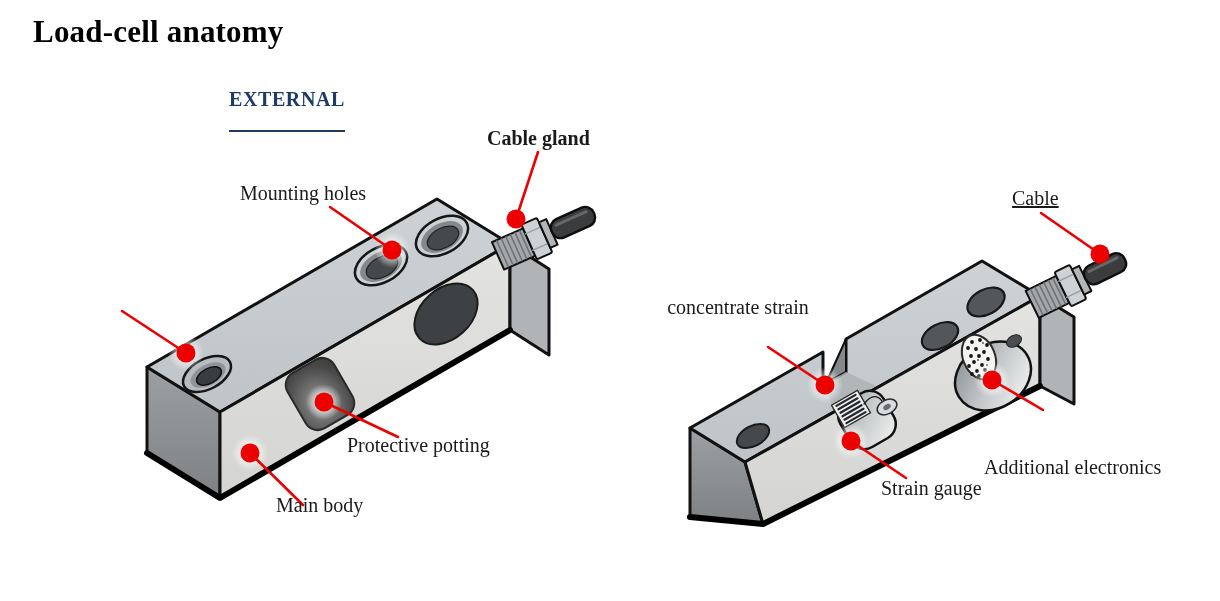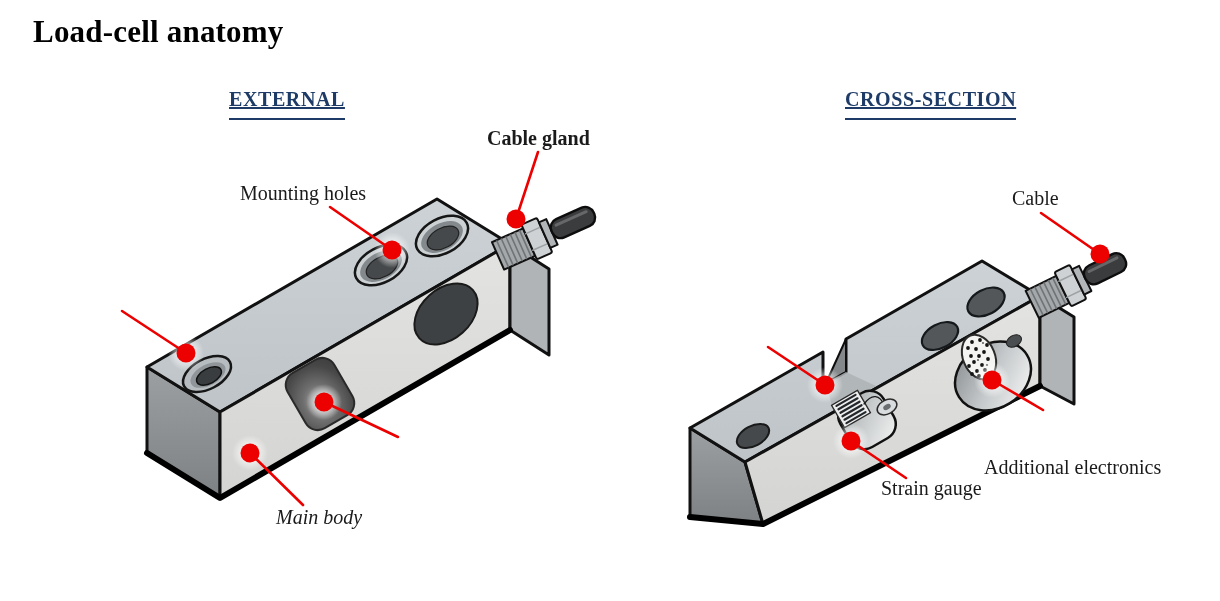--- a/index.html
+++ b/index.html
@@ -6,31 +6,31 @@
   .stage {
     position:relative; width:1220px; height:601px; background:#ffffff;
     overflow:hidden; font-family:"Liberation Serif", serif;
   }
   .title {
     position:absolute; left:33px; top:14px; font-size:31px; font-weight:bold;
     color:#000000; letter-spacing:0.2px; white-space:nowrap;
   }
   .hdr { position:absolute; font-size:20px; font-weight:bold; color:#1d3b66;
          letter-spacing:0.6px; white-space:nowrap; }
-  .hdr span { border-bottom:2.5px solid #1d3b66; padding-bottom:8px;text-decoration:underline; }
+  .hdr span { border-bottom:2.5px solid #1d3b66; padding-bottom:20px; }
   .hdr-external { left:229px; top:88px; }
   .hdr-cross { left:845px; top:88px; }
   .lbl { position:absolute; font-size:20px; color:#1a1a1a; white-space:nowrap;
          line-height:22px; }
   .lbl-cable-gland { left:487px; top:127px;font-weight:bold; }
   .lbl-mounting-holes { left:240px; top:182px; }
   .lbl-load-introduction { left:34px; top:287px; }
   .lbl-protective-potting { left:347px; top:434px; }
-  .lbl-main-body { left:276px; top:506px;font-style:italic; }
-  .lbl-cable { left:1012px; top:187px; }
+  .lbl-main-body { left:276px; top:494px; }
+  .lbl-cable { left:1012px; top:187px;text-decoration:underline; }
   .lbl-narrow-section { left:645px; top:297px; width:186px; text-align:center;
                         white-space:normal; line-height:21px; }
   .lbl-additional-electronics { left:984px; top:408px;margin-top:48px; }
   .lbl-strain-gauge { left:861px; top:477px;margin-left:20px; }
   svg.canvas { position:absolute; left:0; top:0; }
 </style>
 </head>
 <body>
 
 <div class="stage">
@@ -249,26 +249,25 @@
         <circle cx="851" cy="441" r="9.5"></circle>
       </g>
     </g>
   </svg>
 
   <div class="title">Load-cell anatomy</div>
 
   <div class="hdr hdr-external">
     <span>EXTERNAL</span>
   </div>
-  <div class="hdr hdr-cross">
-    <span>CROSS-SECTION</span>
-  </div>
 
   <div class="lbl lbl-cable-gland">Cable gland</div>
   <div class="lbl lbl-mounting-holes">Mounting holes</div>
+  <div class="lbl lbl-protective-potting">Protective potting</div>
   <div class="lbl lbl-main-body">Main body</div>
 
   <div class="lbl lbl-cable">Cable</div>
   <div class="lbl lbl-narrow-section">
+    <div>concentrate strain</div>
   </div>
   <div class="lbl lbl-additional-electronics">Additional electronics</div>
   <div class="lbl lbl-strain-gauge">Strain gauge</div>
 </div>
 
 </body></html>

